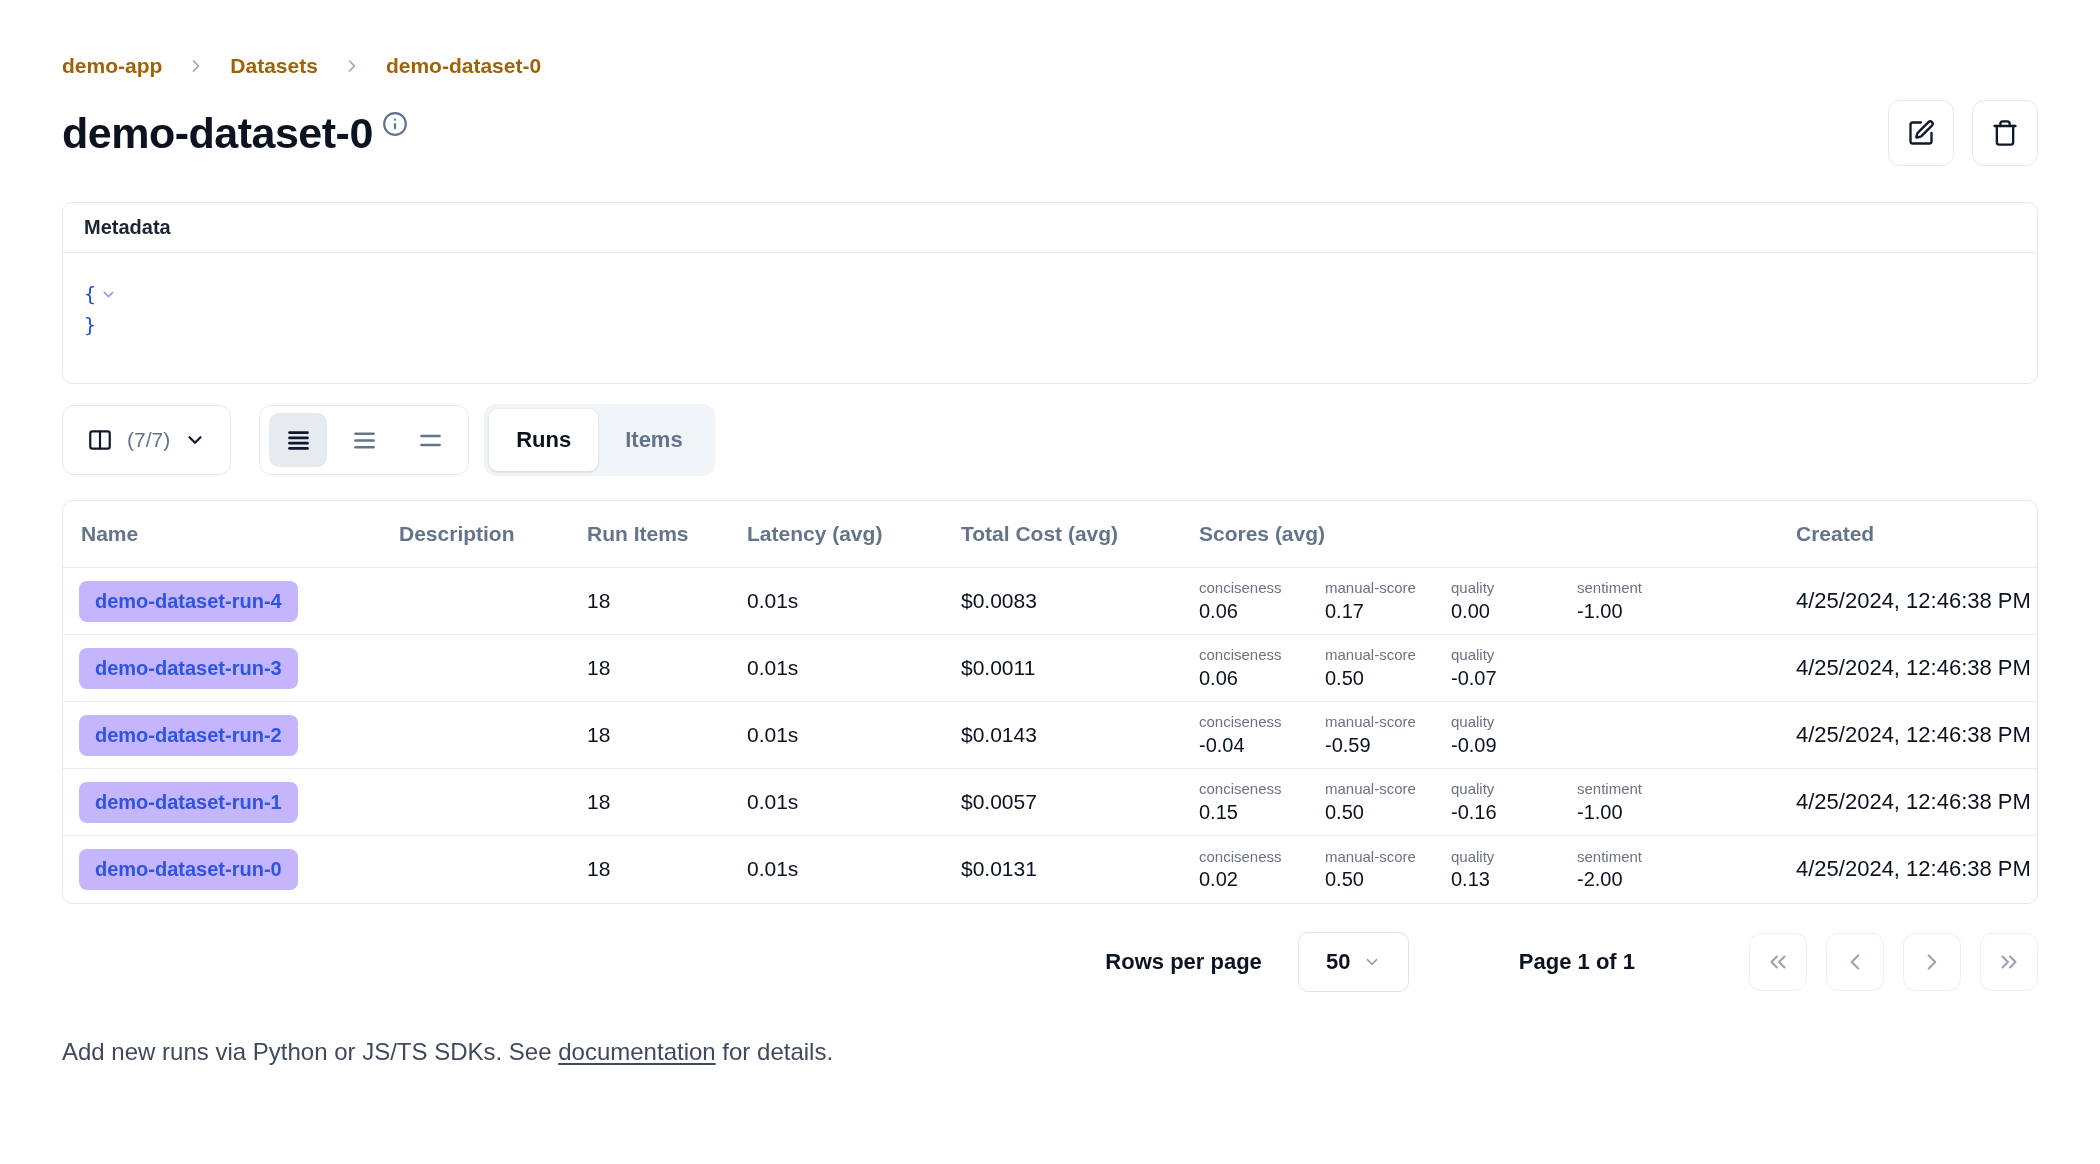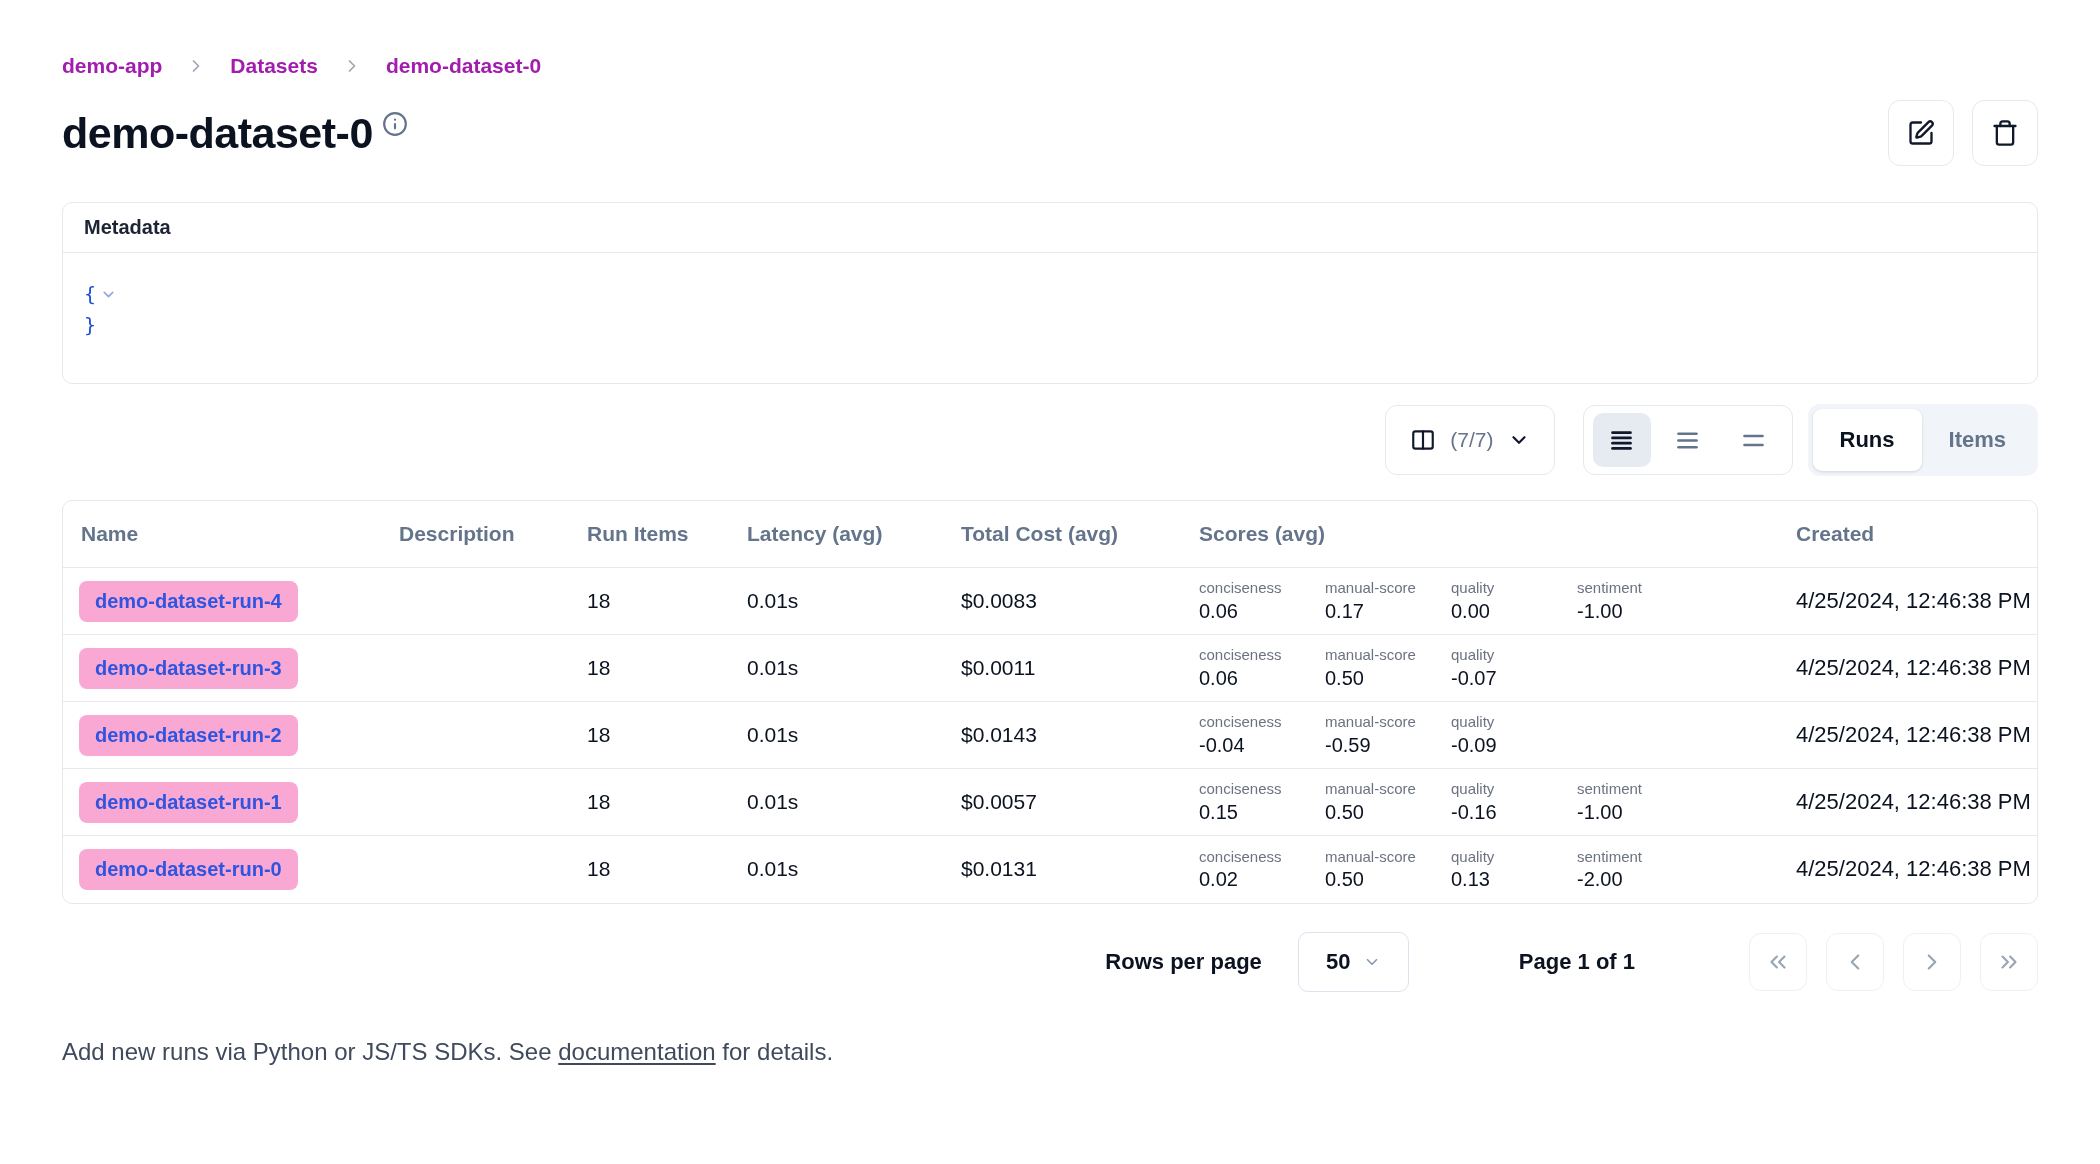--- a/index.html
+++ b/index.html
@@ -6,21 +6,21 @@
   html, body { background: #ffffff; }
   body {
     width: 2100px; height: 1164px;
     font-family: "Liberation Sans", sans-serif;
     color: #0b1220;
     overflow: hidden;
   }
   .page { padding: 54px 62px 0; }
 
   
-  .breadcrumb { display: flex; align-items: center; gap: 24px; font-size: 21px; font-weight: 600; color: #a21caf; }
+  .breadcrumb { display: flex; align-items: center; gap: 24px; font-size: 21px; font-weight: 600; color: #a16207; }
   .crumb { cursor: pointer; }
   .crumb-sep { display: flex; color: #9aa5b4; }
 
   
   .title-row { display: flex; justify-content: space-between; align-items: center; margin-top: 22px; }
   .page-title { font-size: 43px; font-weight: 800; letter-spacing: -0.5px; color: #0b1220; display: flex; align-items: flex-start; gap: 9px; }
   .info-badge { color: #64748b; margin-top: 2px; }
   .title-actions { display: flex; gap: 18px; }
   .icon-btn { width: 66px; height: 66px; border: 1px solid #e4e9f0; border-radius: 12px; background: #fff;
     display: flex; align-items: center; justify-content: center; color: #10182b; cursor: pointer; }
@@ -29,21 +29,21 @@
   .metadata-card { margin-top: 36px; border: 1px solid #e4e9f0; border-radius: 10px; }
   .metadata-header { padding: 13px 21px; font-size: 20px; font-weight: 600; color: #1c2433; border-bottom: 1px solid #e4e9f0; }
   .metadata-body { padding: 26px 21px 42px; font-family: "DejaVu Sans Mono", monospace; font-size: 20px; line-height: 31px; }
   .json-line { display: flex; align-items: center; }
   .json-punct, .json-key { color: #1d4ed8; }
   .json-indent { padding-left: 2ch; }
   .json-value { color: #3f4a5c; }
   .json-collapse { color: #94a9e3; margin-left: 4px; display: flex; cursor: pointer; }
 
   
-  .toolbar { margin-top: 20px; display: flex; justify-content: flex-end; align-items: center; }
+  .toolbar { margin-top: 20px; display: flex; align-items: center; }
   .col-selector { height: 70px; display: flex; align-items: center; gap: 14px; padding: 0 24px;
     border: 1px solid #e4e9f0; border-radius: 12px; cursor: pointer; color: #10182b; }
   .col-selector-count { color: #64748b; font-size: 21px; }
   .row-height-group { margin-left: 28px; height: 70px; display: flex; align-items: center; gap: 8px; padding: 0 9px;
     border: 1px solid #e4e9f0; border-radius: 12px; }
   .rh-btn { width: 58px; height: 54px; border-radius: 10px; display: flex; align-items: center; justify-content: center;
     color: #64748b; cursor: pointer; background: transparent; border: none; }
   .rh-btn.active { background: #e6eaf1; color: #10182b; }
   .tabs { margin-left: 15px; height: 72px; display: flex; align-items: center; background: #f1f4f8; border-radius: 12px; padding: 5px; }
   .tab { height: 62px; padding: 0 27px; display: flex; align-items: center; font-size: 22px; font-weight: 600;
@@ -51,21 +51,21 @@
   .tab.active { background: #ffffff; color: #0b1220; box-shadow: 0 1px 3px rgba(16,24,40,.14); }
 
   
   .table-card { margin-top: 24px; border: 1px solid #e4e9f0; border-radius: 10px; overflow: hidden; }
   table { border-collapse: collapse; table-layout: fixed; width: 2010px; }
   th { text-align: left; font-size: 21px; font-weight: 600; color: #64748b; padding: 21px 14px; white-space: nowrap; }
   th:first-child { padding-left: 18px; }
   tbody tr { border-top: 1px solid #e7ebf1; height: 67px; }
   td { padding: 10px 14px; font-size: 21px; color: #0b1220; vertical-align: middle; }
   td:first-child { padding-left: 16px; }
-  .name-pill { display: inline-block; background: #f9a8d4; color: #2f55e0; font-weight: 700; font-size: 20px;
+  .name-pill { display: inline-block; background: #c4b5fd; color: #2f55e0; font-weight: 700; font-size: 20px;
     padding: 9px 16px; border-radius: 8px; cursor: pointer; text-decoration: none; white-space: nowrap; }
   .scores-wrap { display: flex; gap: 30px; }
   .score { min-width: 96px; }
   .score-label { font-size: 15px; color: #6b7280; line-height: 1.3; }
   .score-value { font-size: 20px; color: #0b1220; line-height: 1.3; }
   .c-created-cell { font-size: 22px; white-space: nowrap; overflow: hidden; padding-right: 0; }
 
   
   .pagination { margin-top: 28px; display: flex; justify-content: flex-end; align-items: center; gap: 14px; }
   .rpp-label { font-size: 22px; font-weight: 600; color: #0b1220; }

